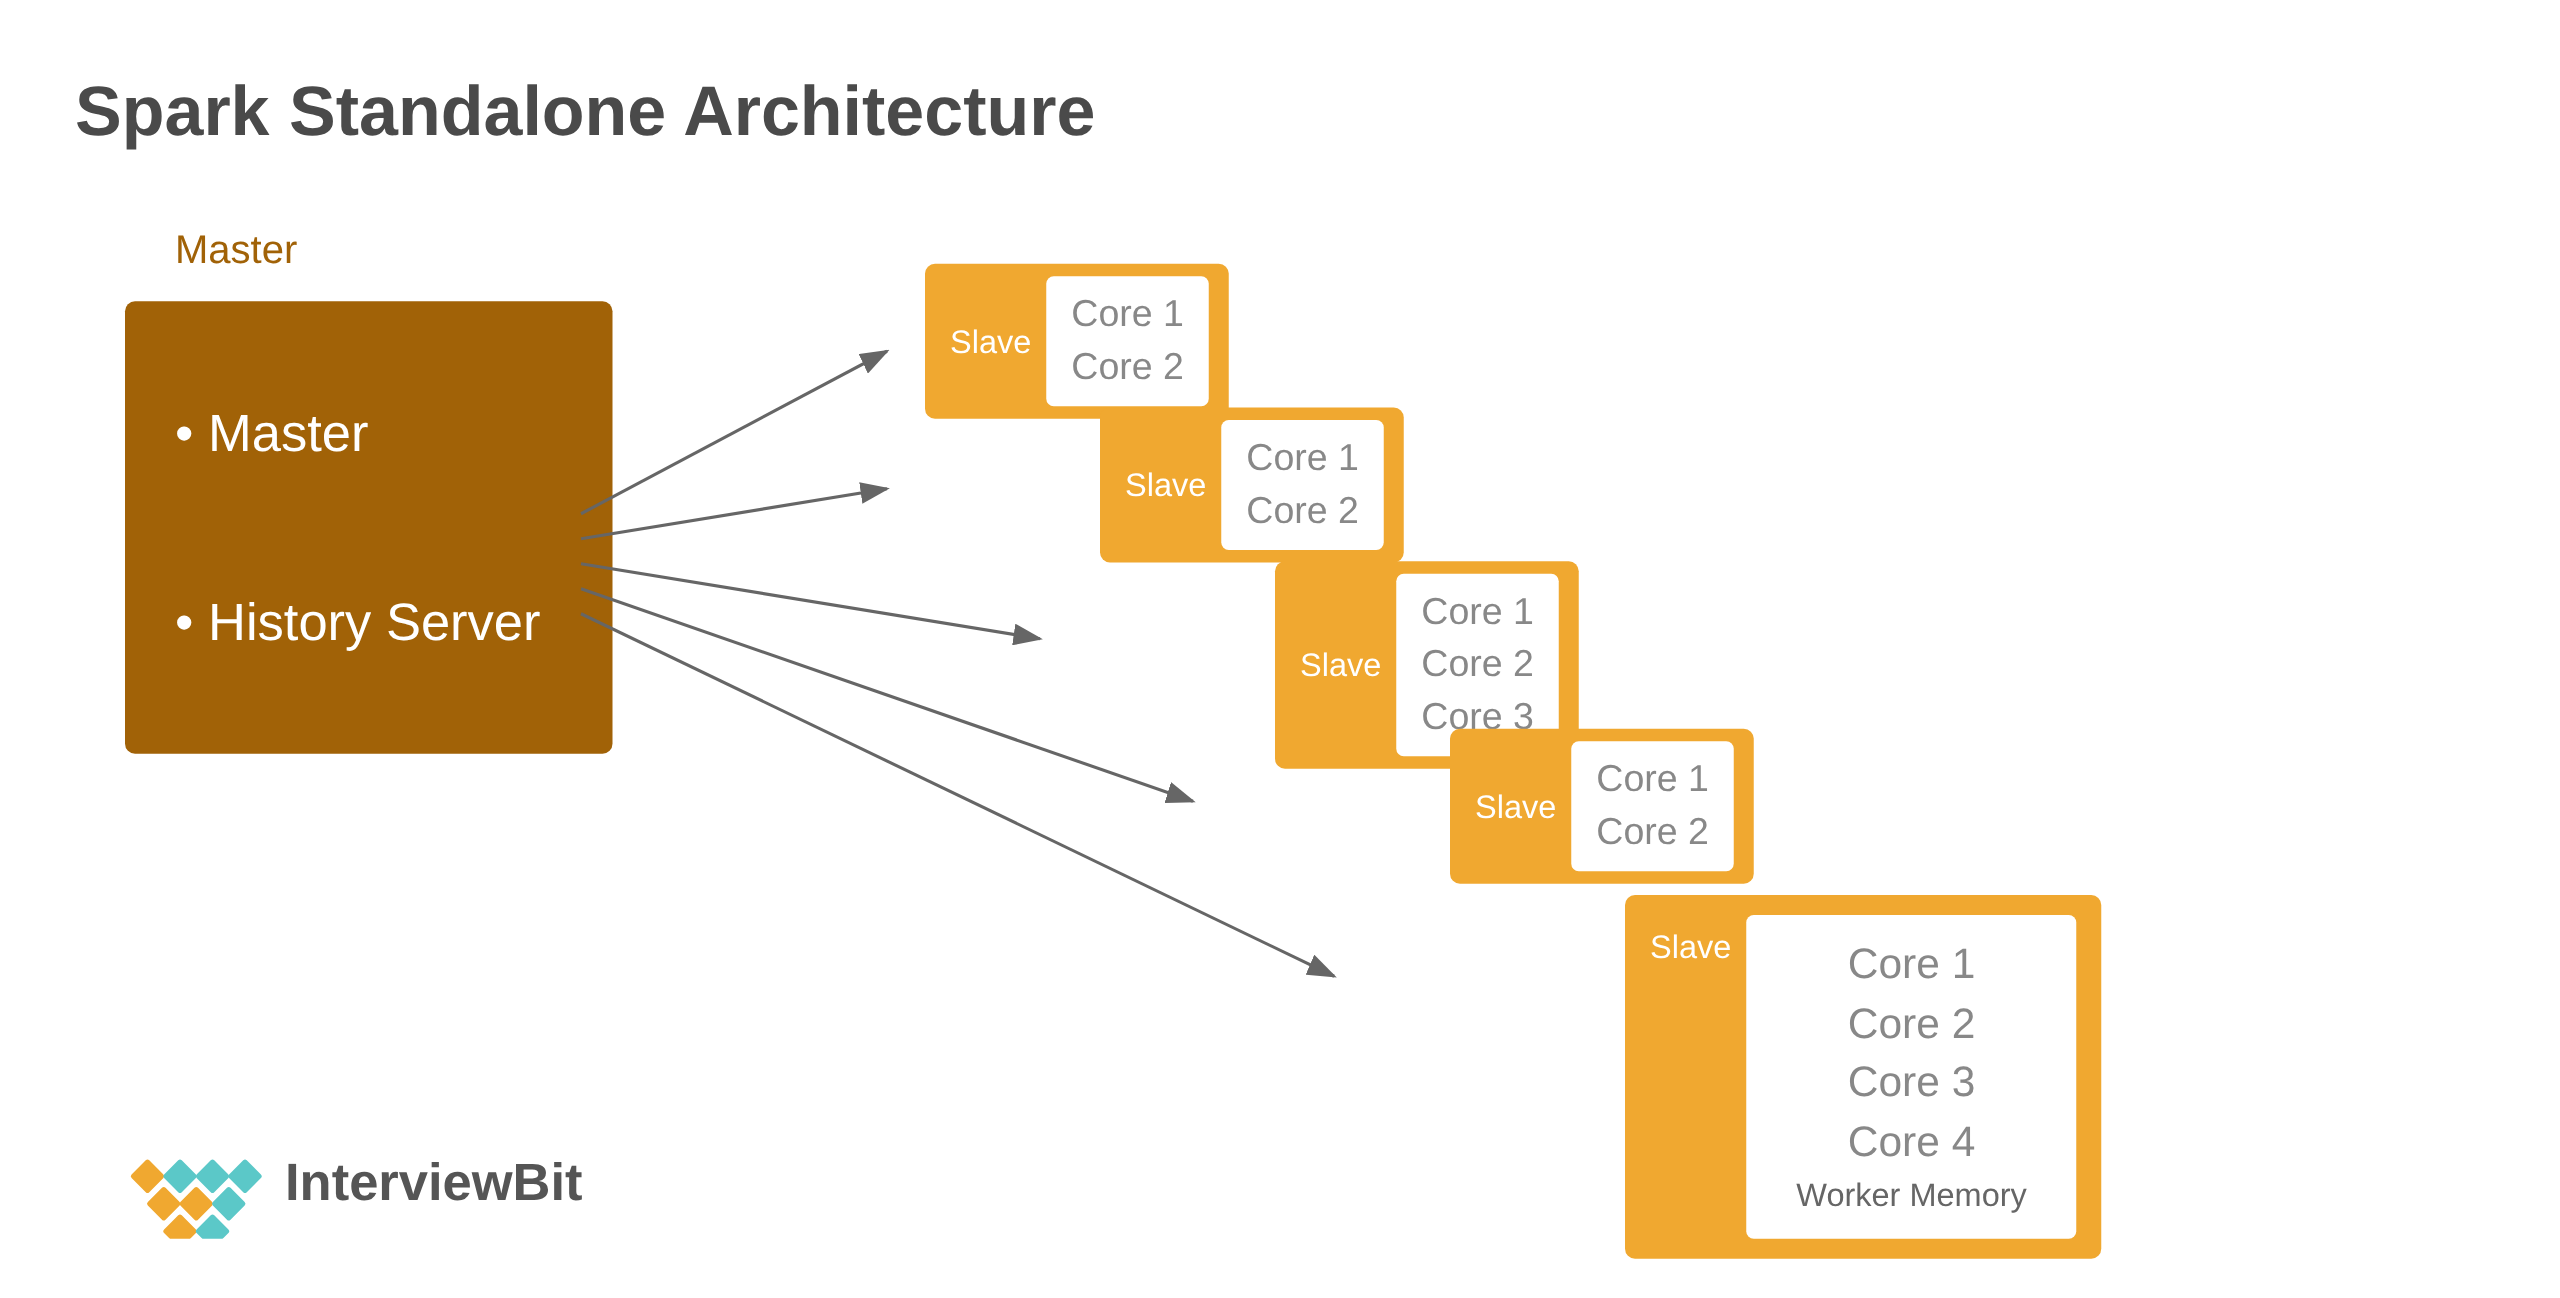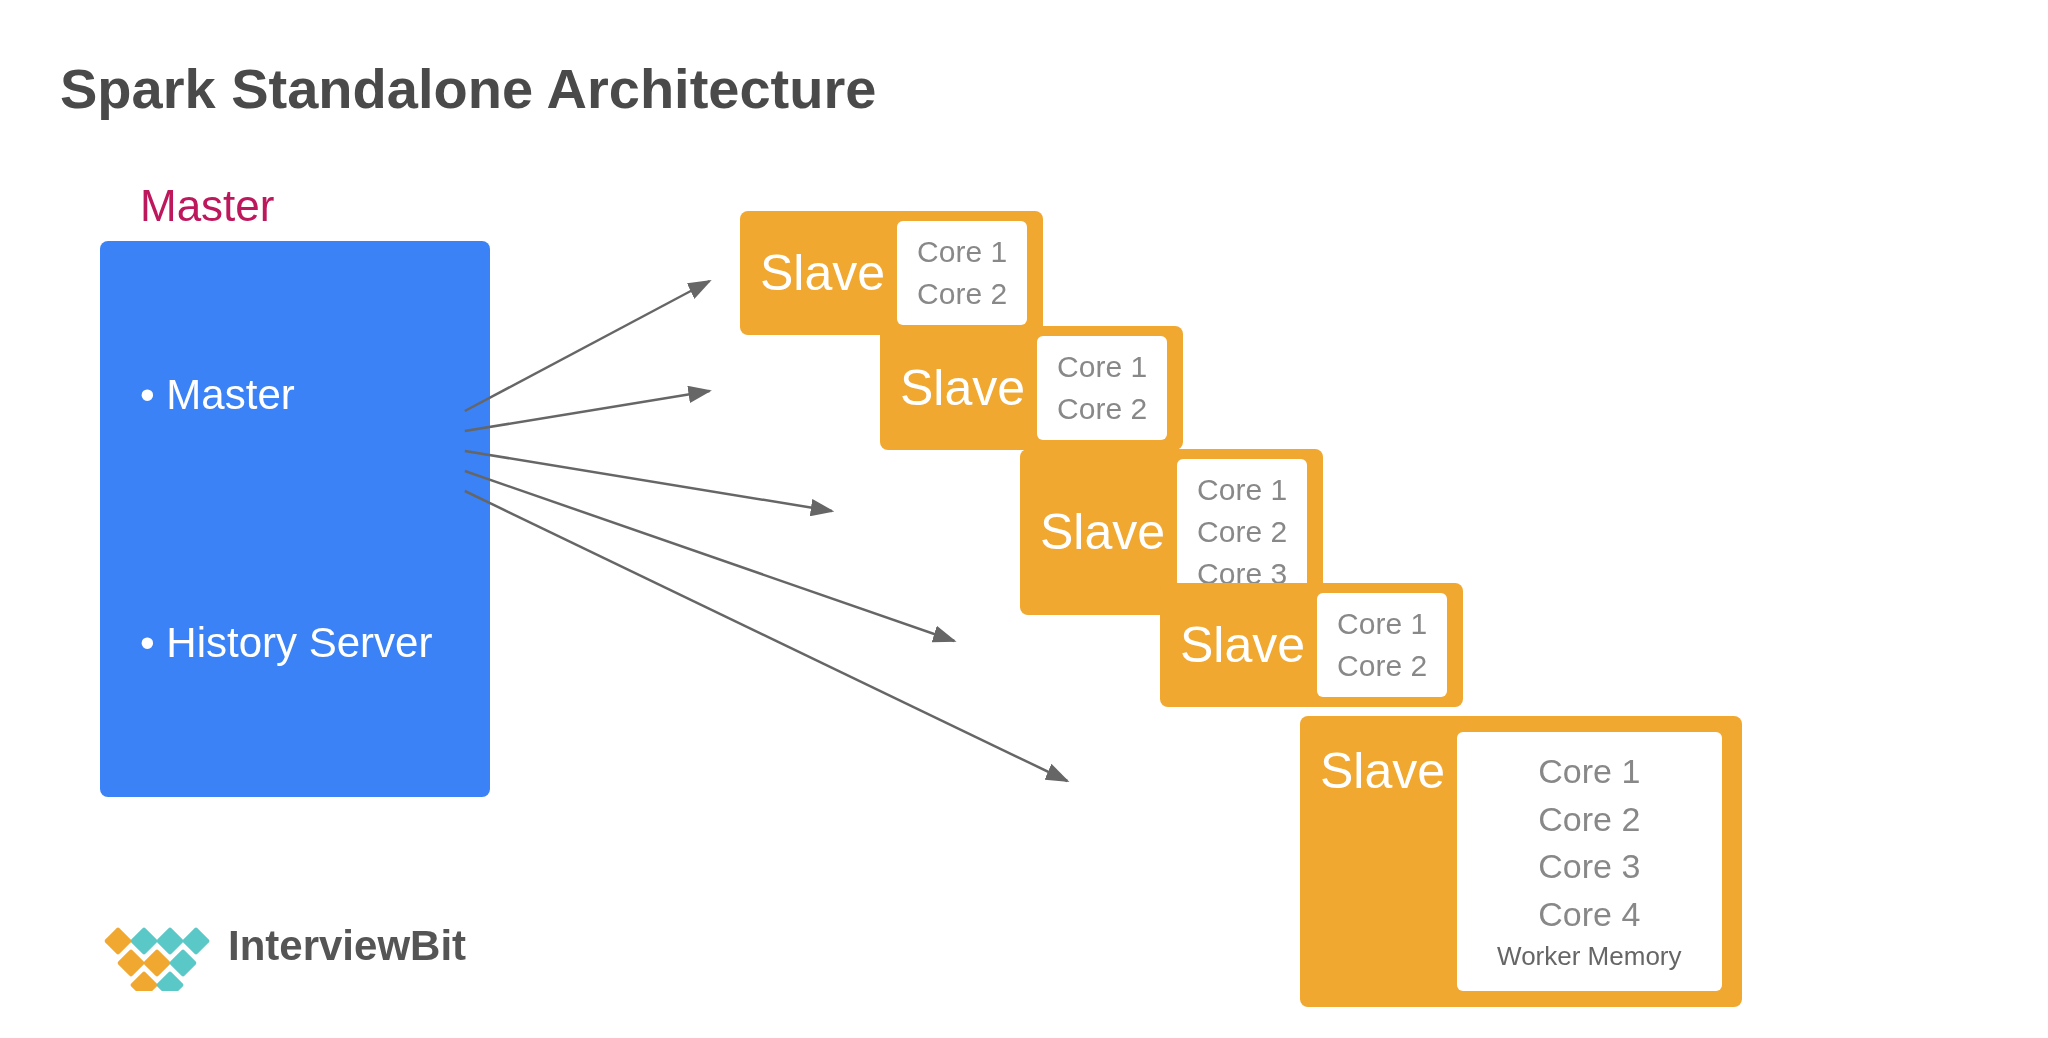--- a/index.html
+++ b/index.html
@@ -27,52 +27,52 @@
     .diagram-area {
       position: relative;
       width: 100%;
       height: 870px;
     }
     
     .master-label {
       position: absolute;
       left: 80px;
       top: 30px;
-      font-size: 44px;
-      color: #be185d;
+      font-size: 32px;
+      color: #a16207;
       font-weight: 400;
     }
     .master-box {
       position: absolute;
       left: 40px;
       top: 90px;
       width: 390px;
-      height: 556px;
-      background: #3b82f6;
+      height: 362px;
+      background: #a16207;
       border-radius: 8px;
       padding: 30px 40px;
       display: flex;
       flex-direction: column;
       justify-content: space-around;
     }
     .master-item {
       font-size: 42px;
       color: #fff;
       font-weight: 500;
     }
     .slave-box {
       display: flex;
       align-items: center;
       background: #f0a830;
       border-radius: 8px;
       padding: 10px 16px 10px 20px;
       position: relative;
     }
     .slave-label {
-      font-size: 50px;
+      font-size: 26px;
       color: #fff;
       font-weight: 500;
       margin-right: 12px;
       white-space: nowrap;
     }
     .cores-box {
       background: #ffffff;
       border-radius: 6px;
       padding: 10px 20px;
       display: flex;

